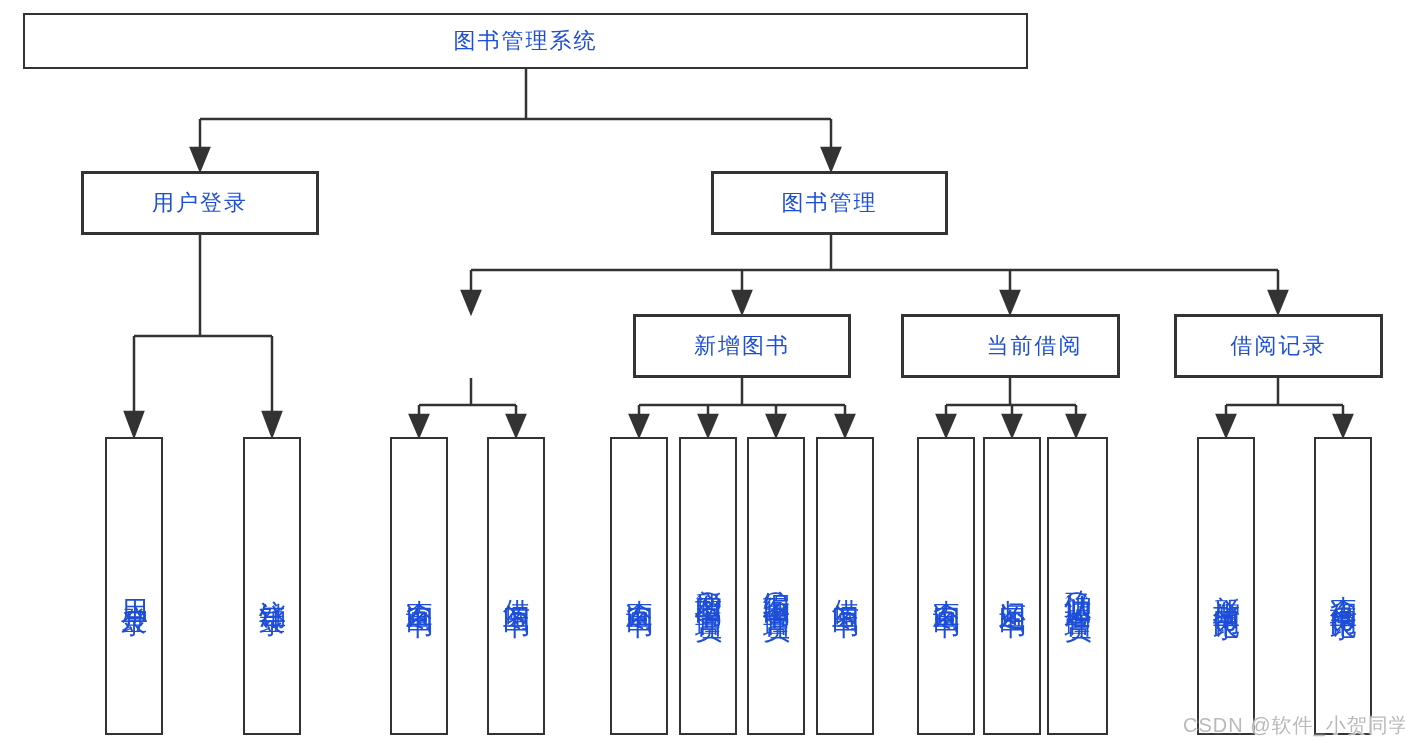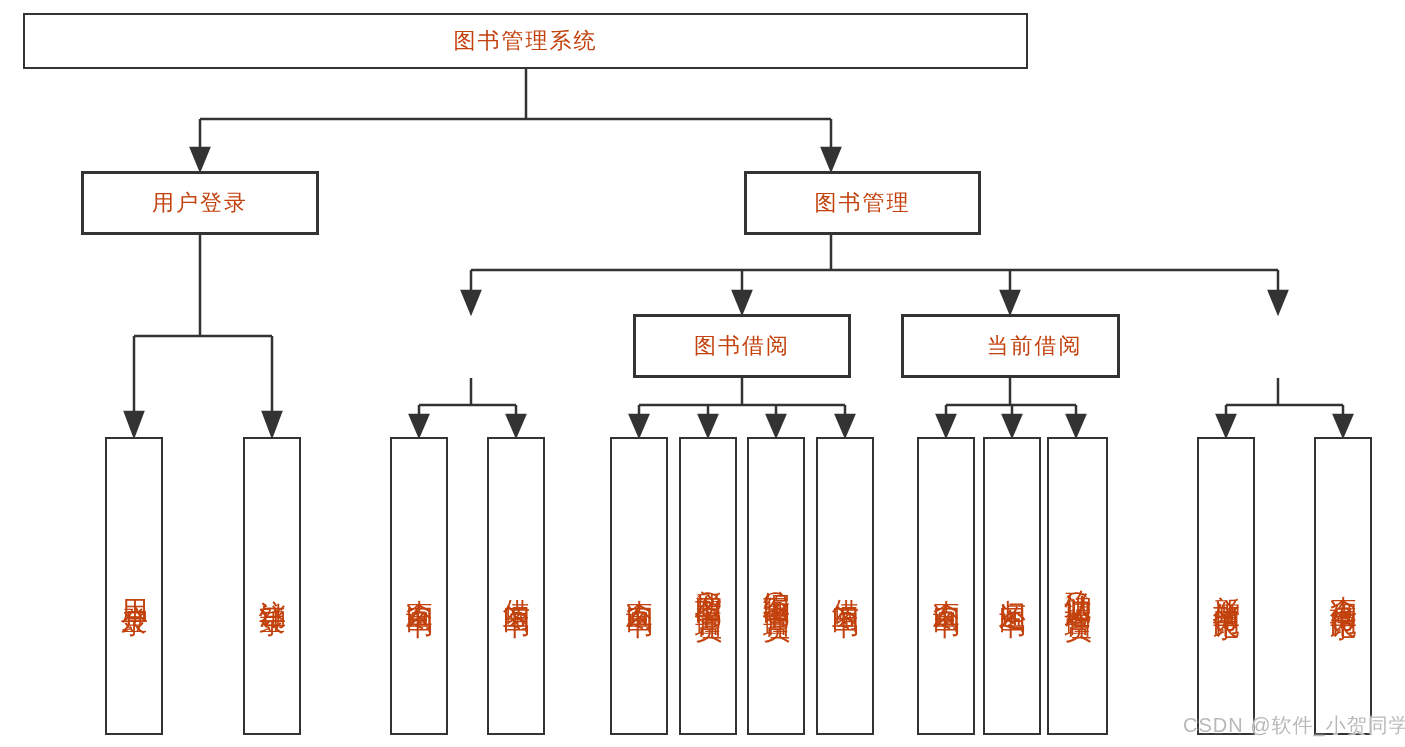--- a/index.html
+++ b/index.html
@@ -10,21 +10,21 @@
     font-family:"Liberation Sans","DejaVu Sans",sans-serif;
     overflow:hidden;
   }
   .connectors{position:absolute;left:0;top:0;width:1405px;height:747px;}
   .node{
     position:absolute;
     background:#ffffff;
     border:3px solid #333333;
     box-sizing:border-box;
     display:flex;align-items:center;justify-content:center;
-    color:#c2410c;
+    color:#1d4ed8;
   }
   .node.root{border-width:2px;font-size:22px;letter-spacing:2px;}
   .node.h{font-size:22px;letter-spacing:2px;}
   .node.v{border-width:2px;}
   .node.v span{
     writing-mode:vertical-rl;
     text-orientation:mixed;
     font-size:27px;
     letter-spacing:4px;
     line-height:1;
@@ -124,29 +124,32 @@
     </g>
   </svg>
 
   <div class="node root" style="left:23px;top:13px;width:1005px;height:56px;">
     <span>图书管理系统</span>
   </div>
 
   <div class="node h" style="left:81px;top:171px;width:238px;height:64px;">
     <span>用户登录</span>
   </div>
-  <div class="node h" style="left:744px;top:171px;width:237px;height:64px;">
+  <div class="node h" style="left:711px;top:171px;width:237px;height:64px;">
     <span>图书管理</span>
   </div>
 
   <div class="node h" style="left:633px;top:314px;width:218px;height:64px;">
-    <span>图书借阅</span>
+    <span>新增图书</span>
   </div>
   <div class="node h" style="left:901px;top:314px;width:219px;height:64px;padding-left:48px;">
     <span>当前借阅</span>
+  </div>
+  <div class="node h" style="left:1174px;top:314px;width:209px;height:64px;">
+    <span>借阅记录</span>
   </div>
 
   <div class="node v" style="left:105px;top:437px;width:58px;height:298px;">
     <span>用户登录</span>
   </div>
   <div class="node v" style="left:243px;top:437px;width:58px;height:298px;">
     <span>注销登录</span>
   </div>
 
   <div class="node v" style="left:390px;top:437px;width:58px;height:298px;">

